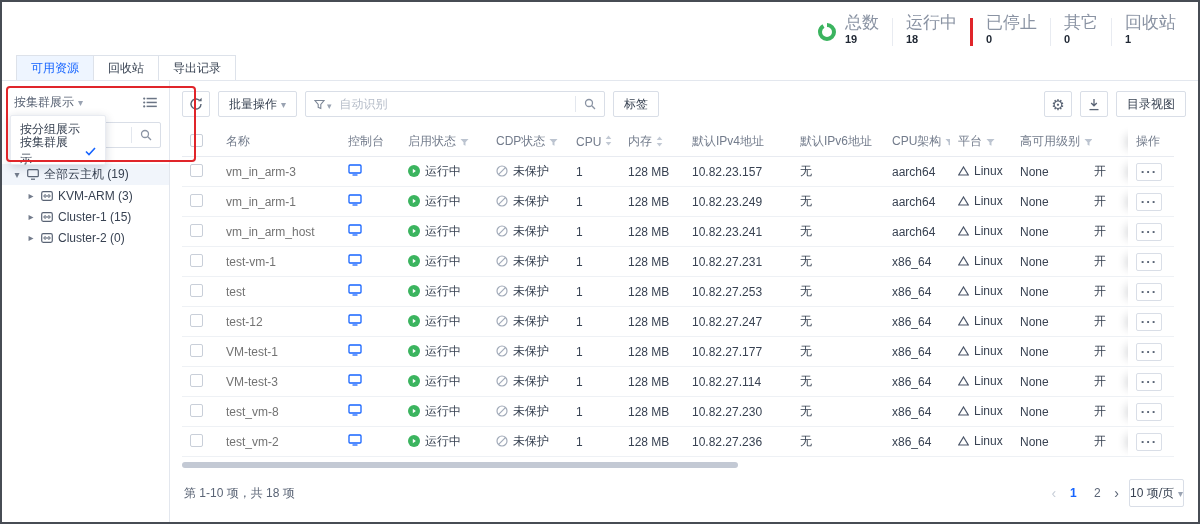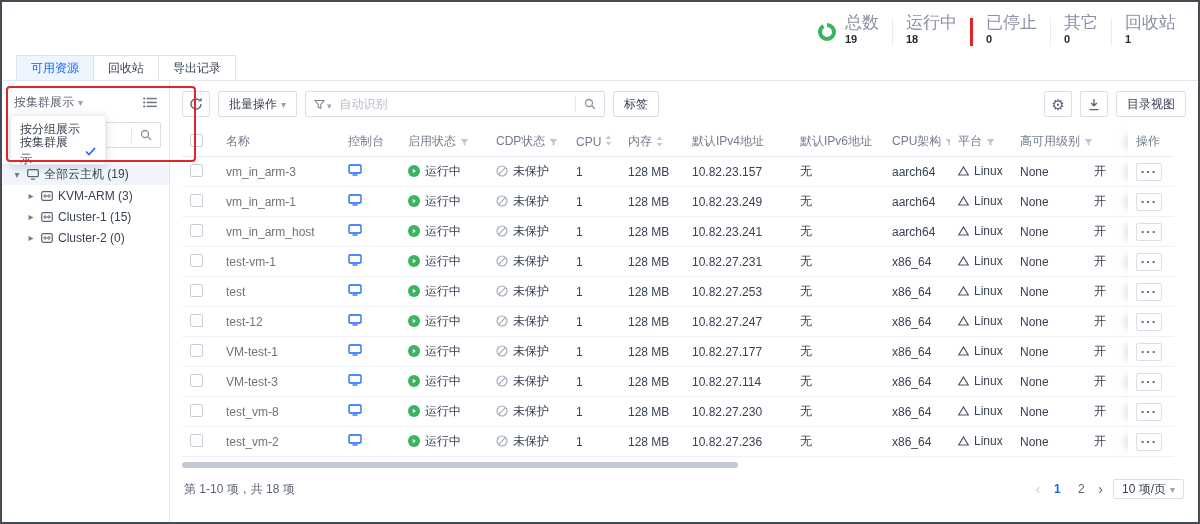--- a/index.html
+++ b/index.html
@@ -81,21 +81,21 @@
   .fake-scrollbar{height:10px;margin:3px 0;position:relative}
   .thumb{position:absolute;left:0;top:2px;width:556px;height:6px;background:#c3c9d4;border-radius:3px;cursor:pointer}
 
   .table-footer{display:flex;align-items:center;justify-content:space-between;padding:6px 2px 0;font-size:12px;color:#5a6475}
   .pagination{display:flex;align-items:center;gap:10px}
   .page-prev{color:#c6cdd7;font-size:14px;cursor:default}
   .page-next{color:#5a6475;font-size:14px;cursor:pointer}
   .page-nums{display:inline-flex;gap:10px}
   .page-num{min-width:14px;text-align:center;cursor:pointer;color:#5a6475}
   .page-num.active{color:#1664ff;font-weight:700}
-  .page-size{height:20px;border:1px solid #d9dee7;border-radius:2px;display:inline-flex;align-items:center;padding:0 8px;color:#384252;cursor:pointer}
+  .page-size{height:28px;border:1px solid #d9dee7;border-radius:2px;display:inline-flex;align-items:center;padding:0 0;color:#384252;cursor:pointer}
 </style>
 </head>
 <body>
 
 <div class="window">
 
   <header class="page-header">
     <div class="header-left">
     </div>
     <div class="stats" id="stats">

